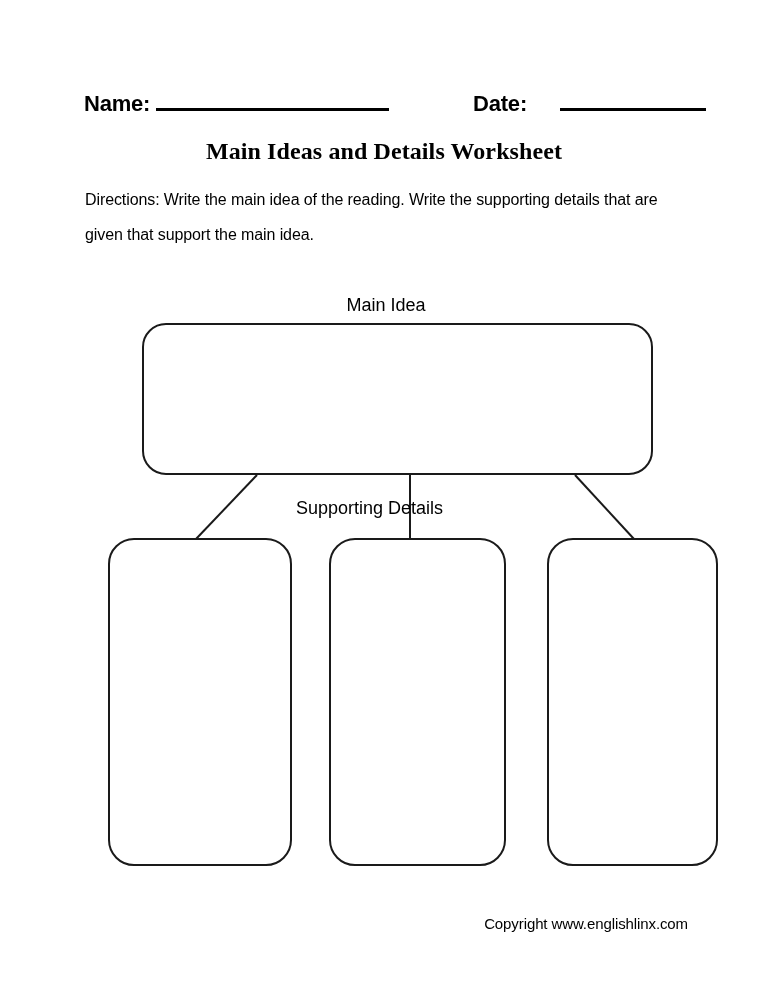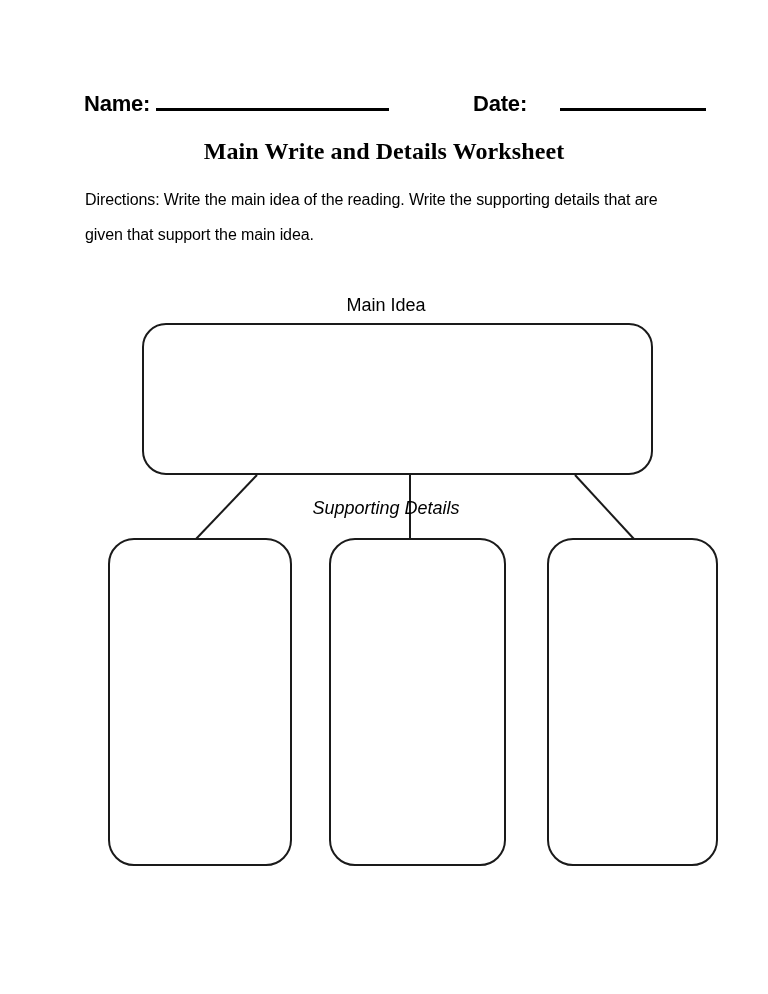--- a/index.html
+++ b/index.html
@@ -101,25 +101,24 @@
     font-family: "Liberation Sans", sans-serif;
     font-size: 18px;
     line-height: 22px;
   }
 
   .label-supporting-details {
     position: absolute;
     left: 296px;
     top: 497px;
     width: 180px;
-    text-align: center;
+    text-align: left;
     font-family: "Liberation Sans", sans-serif;
     font-size: 18px;
     line-height: 22px;
-    font-style: italic;
   }
 
   .box {
     position: absolute;
     border: 2px solid #1a1a1a;
     background: transparent;
     box-sizing: border-box;
   }
   .box-main-idea {
     left: 142px;
@@ -178,21 +177,21 @@
     <div class="field field-name">
       <span class="field-label">Name:</span>
       <span class="blank-line blank-name"></span>
     </div>
     <div class="field field-date">
       <span class="field-label">Date:</span>
       <span class="blank-line blank-date"></span>
     </div>
   </div>
 
-  <div class="worksheet-title">Main Write and Details Worksheet</div>
+  <div class="worksheet-title">Main Ideas and Details Worksheet</div>
 
   <div class="directions">Directions: Write the main idea of the reading. Write the supporting details that are given that support the main idea.</div>
 
   <div class="diagram">
 
     <div class="label-main-idea">Main Idea</div>
 
     <div class="box box-main-idea"></div>
 
     <svg class="connectors" viewBox="0 0 768 994">
@@ -201,14 +200,15 @@
       <line x1="575" y1="475" x2="634" y2="539" stroke="#1a1a1a" stroke-width="2"></line>
     </svg>
 
     <div class="label-supporting-details">Supporting Details</div>
 
     <div class="box box-detail-1"></div>
     <div class="box box-detail-2"></div>
     <div class="box box-detail-3"></div>
   </div>
 
+  <div class="copyright">Copyright www.englishlinx.com</div>
 
 </div>
 
 </body></html>

